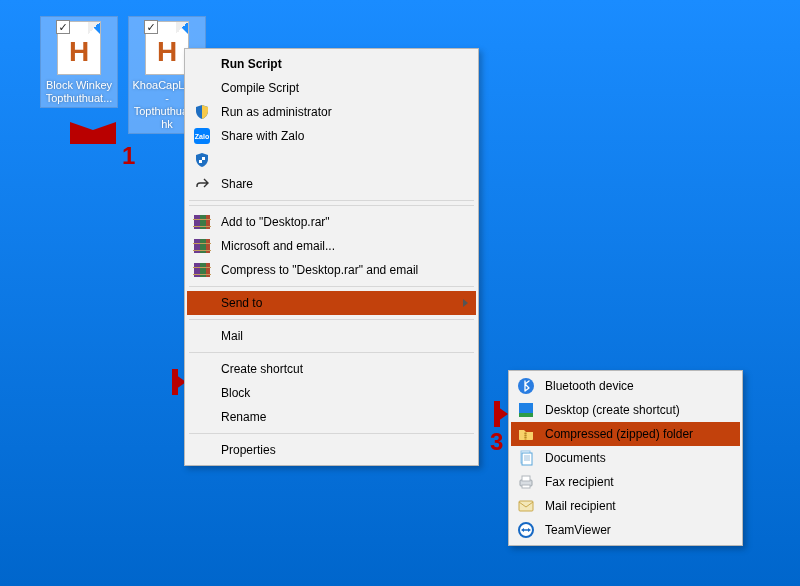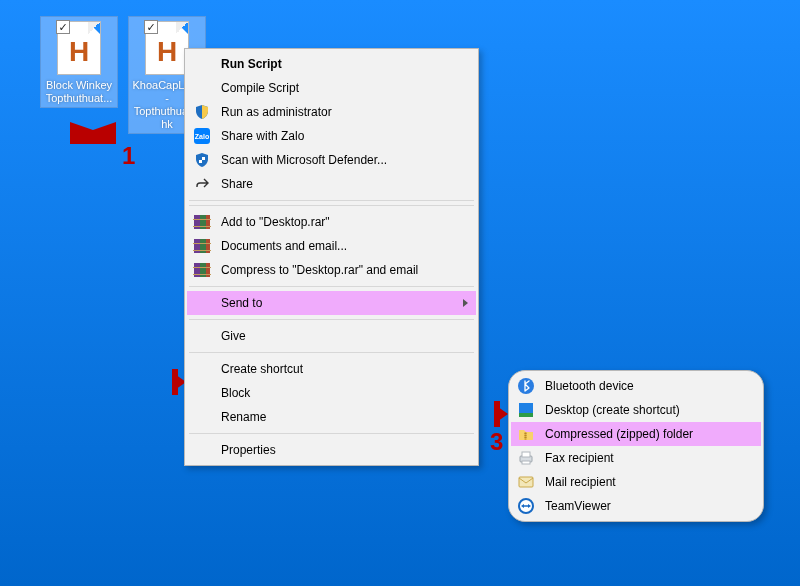--- a/index.html
+++ b/index.html
@@ -109,31 +109,31 @@
     
     .menu {
       position: absolute;
       background: #f2f2f2;
       border: 1px solid #b8b8b8;
       box-shadow: 3px 3px 6px rgba(0,0,0,.25);
       padding: 3px 2px;
       color: #000;
     }
     .menu-main { left: 184px; top: 48px; width: 295px; text-align: center; }
-    .menu-sub { left: 508px; top: 370px; width: 256px; border-radius: 17px; }
+    .menu-sub { left: 508px; top: 370px; width: 235px; }
 
     .item {
       display: flex;
       align-items: center;
       height: 24px;
       padding: 0 28px 0 34px;
       position: relative;
       white-space: nowrap;
     }
-    .item.highlight { background: #f0abfc; }
+    .item.highlight { background: #c2410c; }
     .item.bold { font-weight: 600; }
     .sep { height: 1px; background: #d7d7d7; margin: 4px 2px; }
 
     .ico {
       position: absolute;
       left: 6px;
       width: 18px; height: 18px;
       display: flex; align-items: center; justify-content: center;
     }
     .ico svg { width: 16px; height: 16px; display: block; }
@@ -220,21 +220,20 @@
     </div>
     <div class="item">
       <span class="ico">
         <svg viewBox="0 0 16 16">
             <path fill="#1f6fc2" d="M8 1l6 2v4c0 4-3 7-6 8-3-1-6-4-6-8V3z"></path>
             <rect x="5" y="5" width="6" height="6" fill="#fff"></rect>
             <rect x="5" y="5" width="3" height="3" fill="#1f6fc2"></rect>
             <rect x="8" y="8" width="3" height="3" fill="#1f6fc2"></rect>
           </svg>
       </span>
-      <span>Scan with Microsoft Defender...</span>
     </div>
     <div class="item">
       <span class="ico">
         <svg viewBox="0 0 16 16" fill="none" stroke="#333" stroke-width="1.4">
             <path d="M10 3l4 4-4 4M14 7H6c-2 0-3 1-3 3v1"></path>
           </svg>
       </span>
       <span>Share</span>
     </div>
     <div class="sep"></div>
@@ -242,36 +241,36 @@
     <div class="item">
       <span class="ico">
           <span class="rar"></span>
         </span>
       <span>Add to "Desktop.rar"</span>
     </div>
     <div class="item">
       <span class="ico">
           <span class="rar"></span>
         </span>
-      <span>Documents and email...</span>
+      <span>Microsoft and email...</span>
     </div>
     <div class="item">
       <span class="ico">
           <span class="rar"></span>
         </span>
       <span>Compress to "Desktop.rar" and email</span>
     </div>
     <div class="sep"></div>
     <div class="item highlight">
       <span>Send to</span>
       <span class="chev"></span>
     </div>
     <div class="sep"></div>
     <div class="item">
-        <span>Give</span>
+        <span>Mail</span>
       </div>
     <div class="sep"></div>
     <div class="item">
         <span>Create shortcut</span>
       </div>
     <div class="item">
         <span>Block</span>
       </div>
     <div class="item">
         <span>Rename</span>
@@ -309,20 +308,32 @@
             <rect x="6.5" y="7" width="2" height="1" fill="#b5862b"></rect>
             <rect x="6.5" y="9" width="2" height="1" fill="#b5862b"></rect>
             <rect x="6.5" y="11" width="2" height="1" fill="#b5862b"></rect>
           </svg>
       </span>
       <span>Compressed (zipped) folder</span>
     </div>
     <div class="item">
       <span class="ico">
         <svg viewBox="0 0 16 16">
+            <rect x="3" y="1" width="9" height="12" fill="#fff" stroke="#8ec2ea"></rect>
+            <rect x="4" y="3" width="10" height="12" fill="#fff" stroke="#5aa6da"></rect>
+            <line x1="6" y1="6" x2="12" y2="6" stroke="#9bbfdc"></line>
+            <line x1="6" y1="8" x2="12" y2="8" stroke="#9bbfdc"></line>
+            <line x1="6" y1="10" x2="12" y2="10" stroke="#9bbfdc"></line>
+          </svg>
+      </span>
+      <span>Documents</span>
+    </div>
+    <div class="item">
+      <span class="ico">
+        <svg viewBox="0 0 16 16">
             <rect x="2" y="6" width="12" height="6" rx="1" fill="#d8dde2" stroke="#9ea6ad"></rect>
             <rect x="4" y="2" width="8" height="5" fill="#fff" stroke="#b0b6bc"></rect>
             <rect x="4" y="11" width="8" height="3" fill="#fff" stroke="#b0b6bc"></rect>
           </svg>
       </span>
       <span>Fax recipient</span>
     </div>
     <div class="item">
       <span class="ico">
         <svg viewBox="0 0 16 16">

